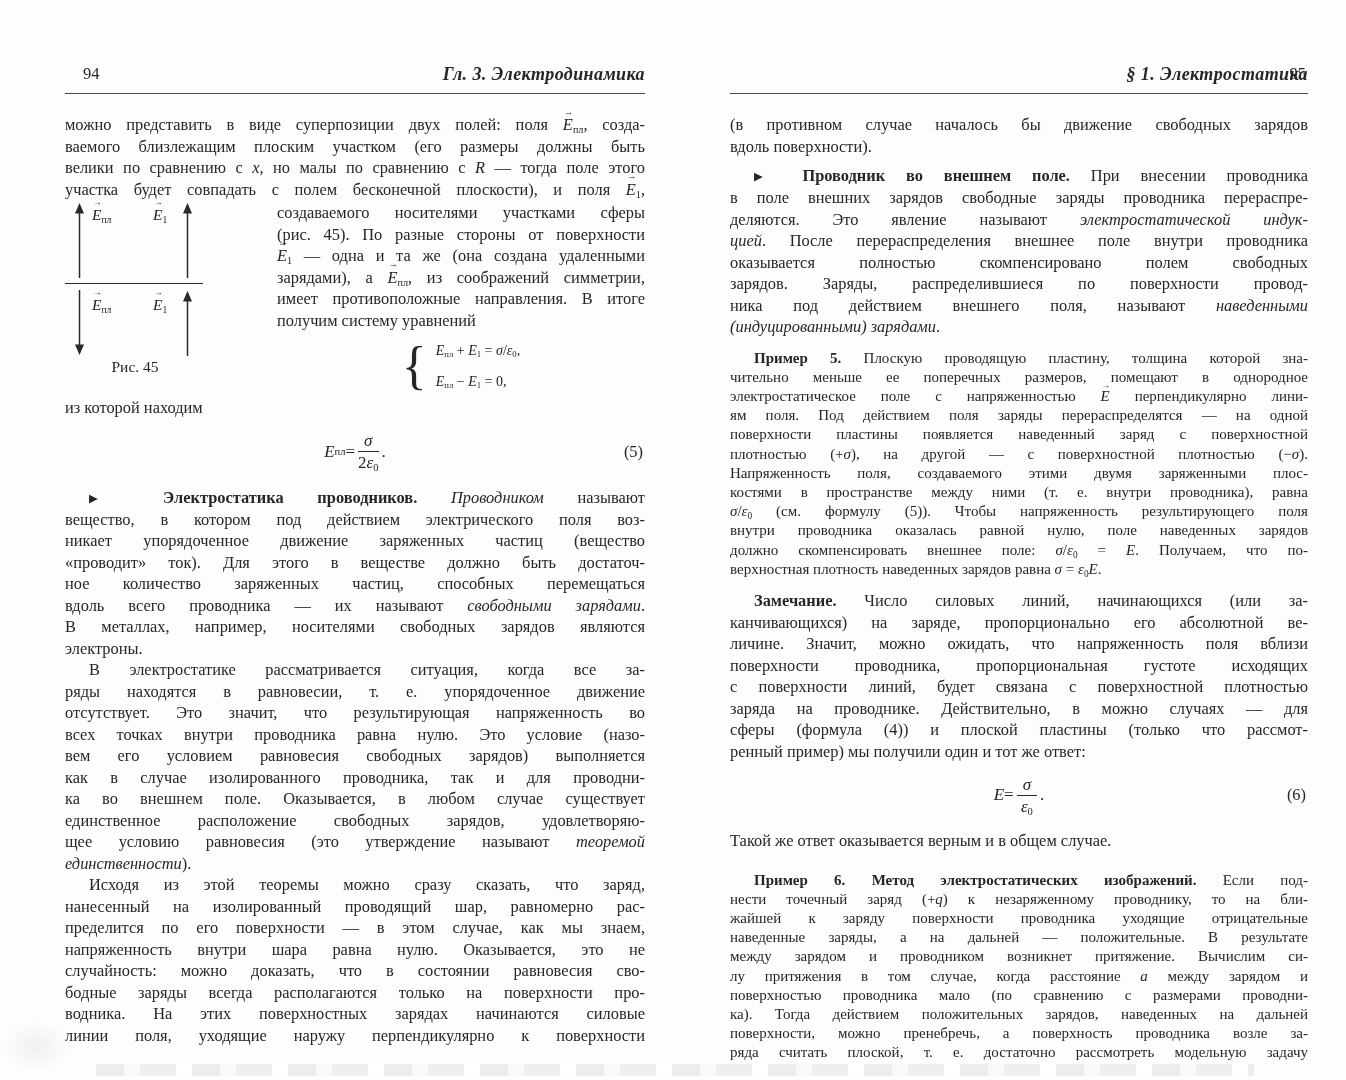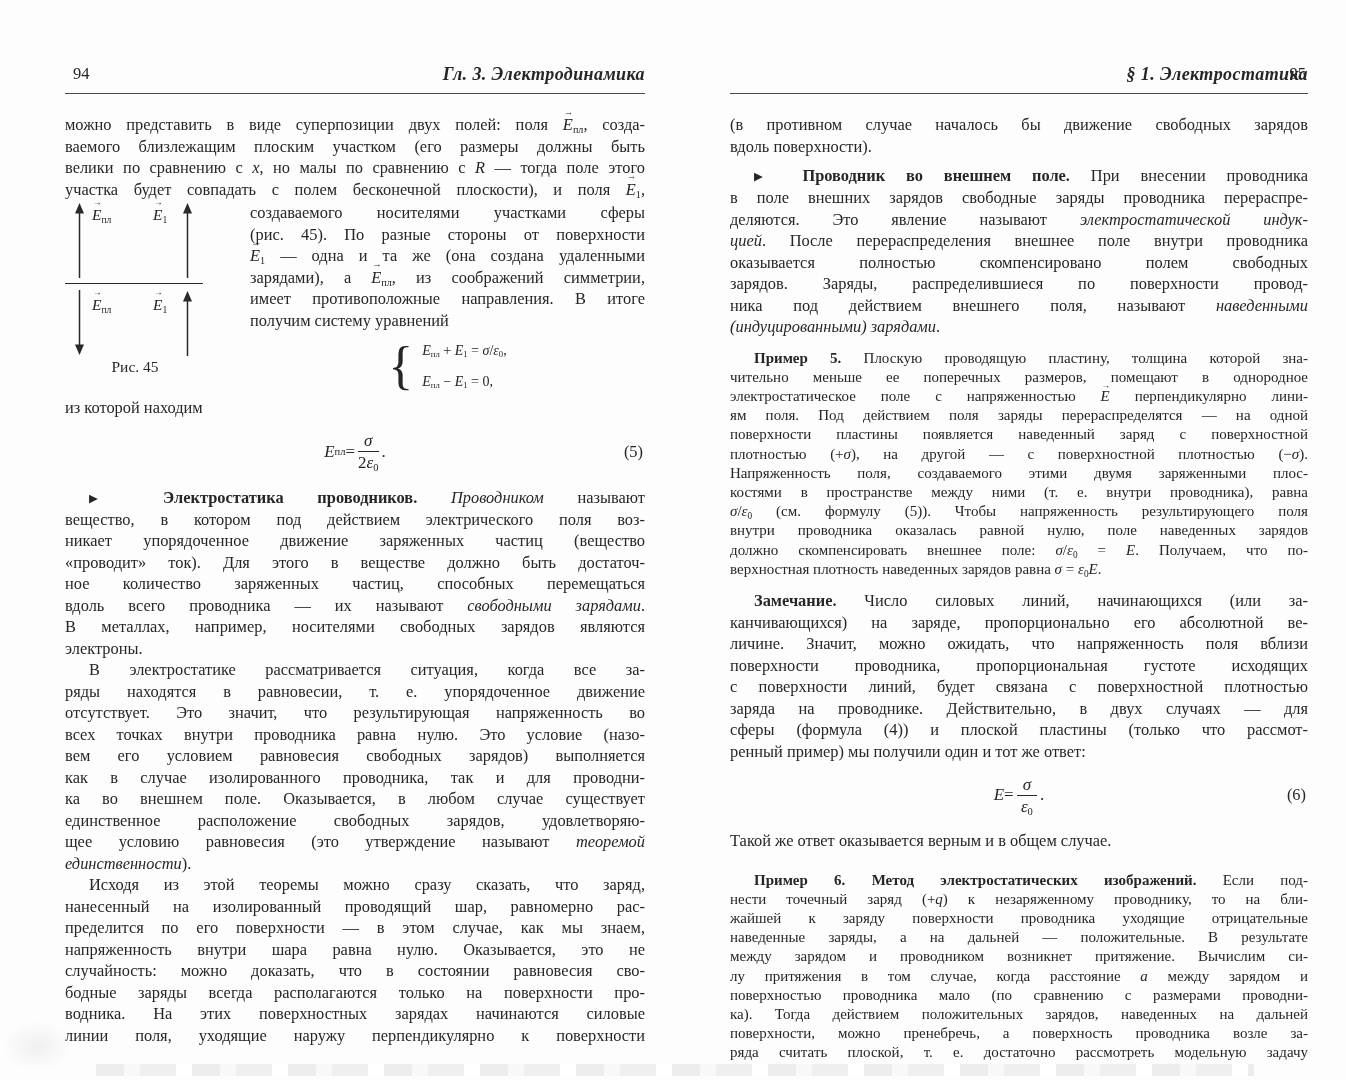--- a/index.html
+++ b/index.html
@@ -3,36 +3,36 @@
 <meta charset="utf-8">
 <style>
   html,body{margin:0;padding:0;background:#fdfdfd;}
   .canvas{position:relative;width:1346px;height:1080px;background:#fdfdfd;overflow:hidden;
           font-family:"Liberation Serif","DejaVu Serif",serif;color:#262626;}
   .page{position:absolute;top:64px;}
   .page-left{left:65px;width:580px;}
   .page-right{left:730px;width:578px;}
   .pg-header{position:relative;padding-bottom:7px;border-bottom:1.6px solid #4a4a4a;height:22px;}
   .pg-num{position:absolute;top:0;font-size:16.5px;font-style:normal;}
-  .pg-num.posL{left:8px;} .pg-num.posR{right:2px;}
+  .pg-num.posL{left:18px;} .pg-num.posR{right:2px;}
   .pg-title{display:block;text-align:right;font-style:italic;font-size:18px;letter-spacing:.4px;font-weight:bold;}
   .pg-body{margin-top:20px;font-size:16.4px;line-height:21.5px;}
   .para{margin:0;}
   .para.small{font-size:15px;line-height:19.2px;}
   .text-line{text-align:justify;text-align-last:justify;white-space:normal;}
   .text-line.lastline{text-align-last:auto;}
   .text-line.ind{text-indent:24px;}
   sub{font-size:62%;line-height:0;vertical-align:-0.28em;font-style:normal;}
   .vec{position:relative;display:inline-block;font-style:italic;}
   .vec::after{content:"\2192";position:absolute;left:50%;top:-0.66em;transform:translateX(-42%);
               font-size:0.56em;font-style:normal;line-height:1;}
   .tri{font-size:0.7em;vertical-align:0.12em;letter-spacing:2px;
        font-family:"DejaVu Sans","Liberation Sans",sans-serif;}
   
-  .figrow{display:flex;align-items:flex-start;margin-top:2px;}
+  .figrow{display:flex;align-items:flex-start;margin-top:2px;gap:27px;}
   .fig{position:relative;width:185px;height:176px;flex:none;}
   .figcol{flex:1;min-width:0;}
   .fig .arrow{position:absolute;}
   .fig-label{position:absolute;font-size:15.5px;font-style:italic;}
   .surface-line{position:absolute;border-top:1.5px solid #2a2a2a;}
   .fig-caption{position:absolute;font-size:15.5px;font-style:normal;text-align:center;}
   
   .system{display:flex;align-items:center;justify-content:center;margin-top:9px;}
   .brace{font-size:52px;line-height:0.9;font-weight:400;margin-right:9px;}
   .sys-rows{display:flex;flex-direction:column;gap:9px;font-size:14px;font-family:Liberation Serif, serif;}
@@ -188,21 +188,21 @@
           <div class="text-line">внутри проводника оказалась равной нулю, поле наведенных зарядов</div>
           <div class="text-line">должно скомпенсировать внешнее поле: <i>σ</i>/<i>ε</i><sub>0</sub> = <i>E</i>. Получаем, что по-</div>
           <div class="text-line lastline">верхностная плотность наведенных зарядов равна <i>σ</i> = <i>ε</i><sub>0</sub><i>E</i>.</div>
         </div>
         <div class="para" style="margin-top: 11px;">
           <div class="text-line ind"><b>Замечание.</b> Число силовых линий, начинающихся (или за-</div>
           <div class="text-line">канчивающихся) на заряде, пропорционально его абсолютной ве-</div>
           <div class="text-line">личине. Значит, можно ожидать, что напряженность поля вблизи</div>
           <div class="text-line">поверхности проводника, пропорциональная густоте исходящих</div>
           <div class="text-line">с поверхности линий, будет связана с поверхностной плотностью</div>
-          <div class="text-line">заряда на проводнике. Действительно, в двух случаях — для</div>
+          <div class="text-line">заряда на проводнике. Действительно, в можно случаях — для</div>
           <div class="text-line">сферы (формула (4)) и плоской пластины (только что рассмот-</div>
           <div class="text-line lastline">ренный пример) мы получили один и тот же ответ:</div>
         </div>
         <div class="eq">
           <span class="eq-body"><i>E</i> = <span class="frac">
               <span class="num"><i>σ</i></span>
               <span class="den"><i>ε</i><sub>0</sub></span>
             </span>.</span>
           <span class="eq-no">(6)</span>
         </div>

